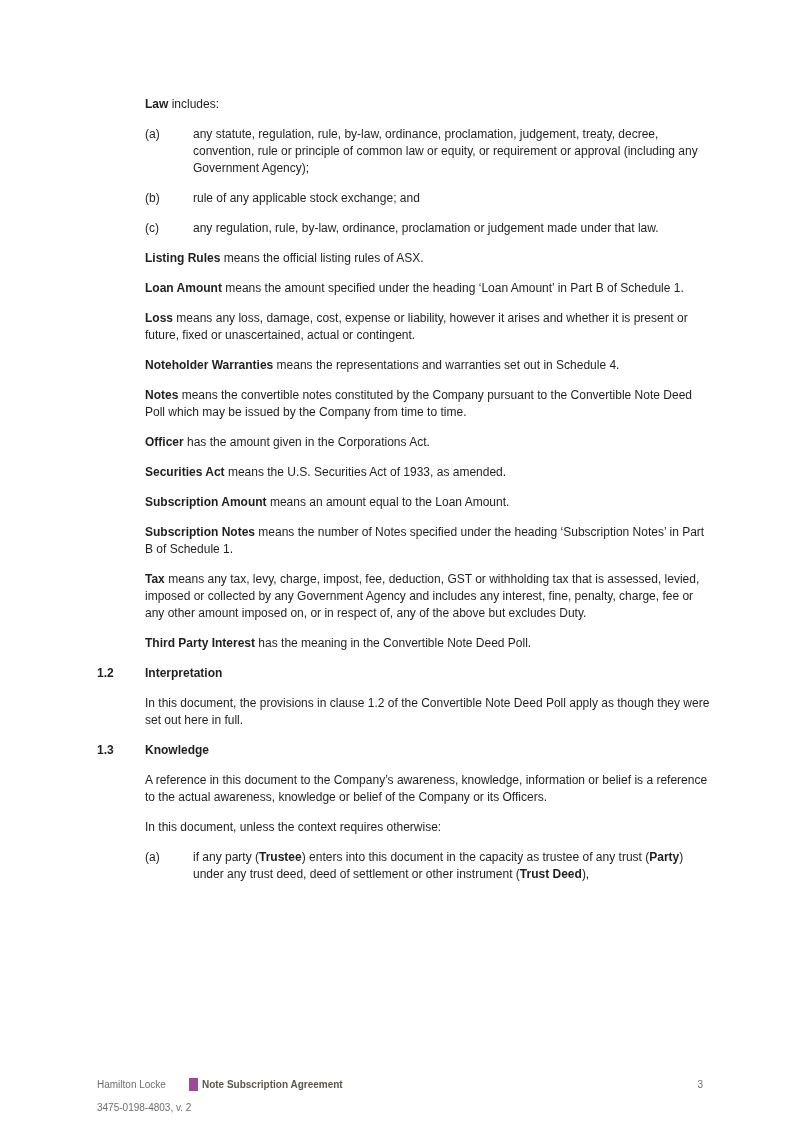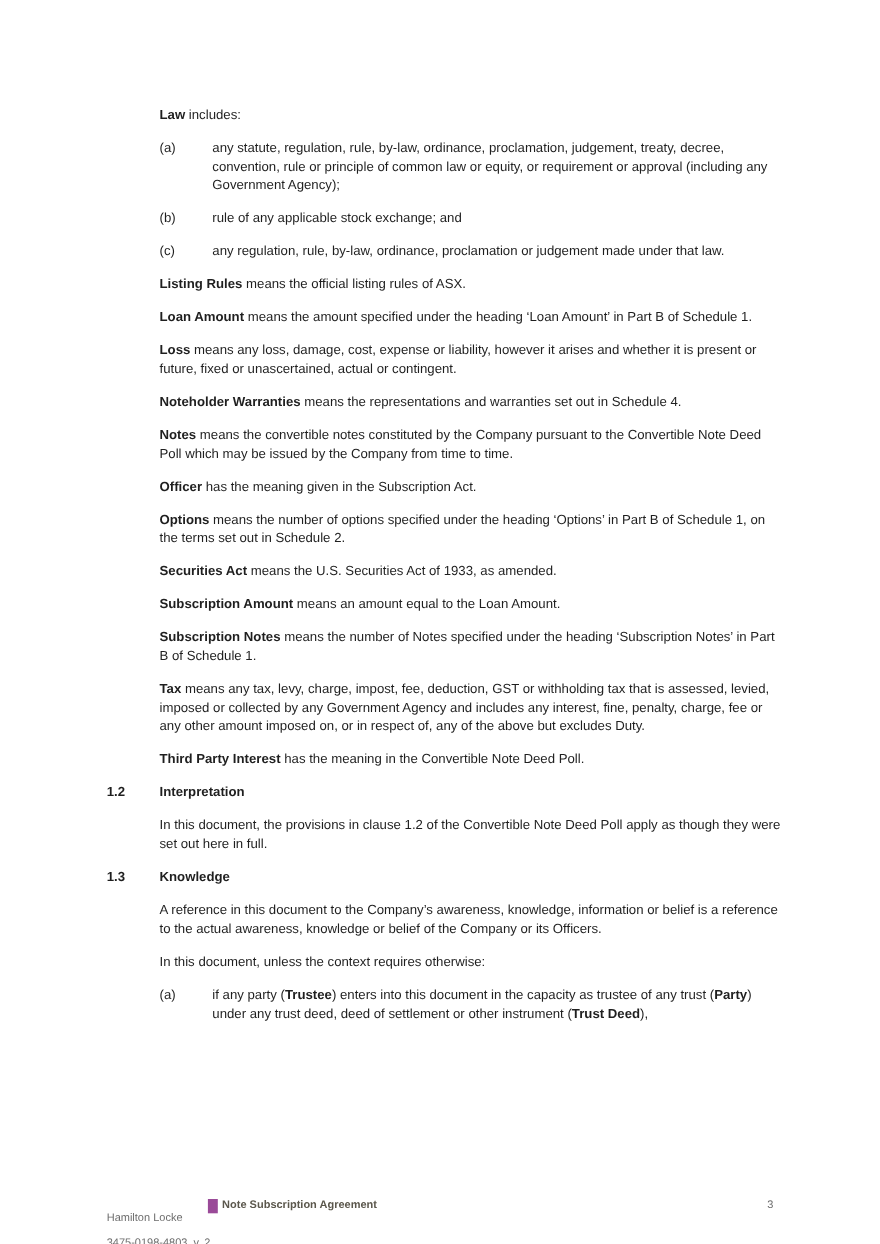--- a/index.html
+++ b/index.html
@@ -48,21 +48,21 @@
     right: 97px;
     top: 1078px;
     font-size: 10px;
     line-height: 12px;
     color: #6d6d6d;
   }
   .footer-row {
     display: flex;
     align-items: center;
   }
-  .firm { margin-right: 23px; margin-top: 24px; }
+  .firm { margin-right: 23px; }
   .accent-square {
     display: inline-block;
     width: 9px;
     height: 13px;
     margin-right: 4px;
     background: #9a4a98;
   }
   .doc-title { color: #5b574c; font-weight: bold; }
   .page-num { margin-left: auto; color: #6d6d6d; }
   .doc-id { margin-top: 11px; }
@@ -86,22 +86,21 @@
     <div class="li">
       <span class="li-label">(c)</span>
       <span class="li-text">any regulation, rule, by-law, ordinance, proclamation or judgement made under that law.</span>
     </div>
 
     <p class="def"><b>Listing Rules</b><span> means the official listing rules of ASX.</span></p>
     <p class="def"><b>Loan Amount</b><span> means the amount specified under the heading ‘Loan Amount’ in Part B of Schedule 1.</span></p>
     <p class="def"><b>Loss</b><span> means any loss, damage, cost, expense or liability, however it arises and whether it is present or future, fixed or unascertained, actual or contingent.</span></p>
     <p class="def"><b>Noteholder Warranties</b><span> means the representations and warranties set out in Schedule 4.</span></p>
     <p class="def"><b>Notes</b><span> means the convertible notes constituted by the Company pursuant to the Convertible Note Deed Poll which may be issued by the Company from time to time.</span></p>
-    <p class="def"><b>Officer</b><span> has the meaning given in the Subscription Act.</span></p>
-    <p class="def"><b>Options</b><span> means the number of options specified under the heading ‘Options’ in Part B of Schedule 1, on the terms set out in Schedule 2.</span></p>
+    <p class="def"><b>Officer</b><span> has the amount given in the Corporations Act.</span></p>
     <p class="def"><b>Securities Act</b><span> means the U.S. Securities Act of 1933, as amended.</span></p>
     <p class="def"><b>Subscription Amount</b><span> means an amount equal to the Loan Amount.</span></p>
     <p class="def"><b>Subscription Notes</b><span> means the number of Notes specified under the heading ‘Subscription Notes’ in Part B of Schedule 1.</span></p>
     <p class="def"><b>Tax</b><span> means any tax, levy, charge, impost, fee, deduction, GST or withholding tax that is assessed, levied, imposed or collected by any Government Agency and includes any interest, fine, penalty, charge, fee or any other amount imposed on, or in respect of, any of the above but excludes Duty.</span></p>
     <p class="def"><b>Third Party Interest</b><span> has the meaning in the Convertible Note Deed Poll.</span></p>
 
     <div class="sec">
       <span class="sec-num">1.2</span>
       <span class="sec-title">Interpretation</span>
     </div>

